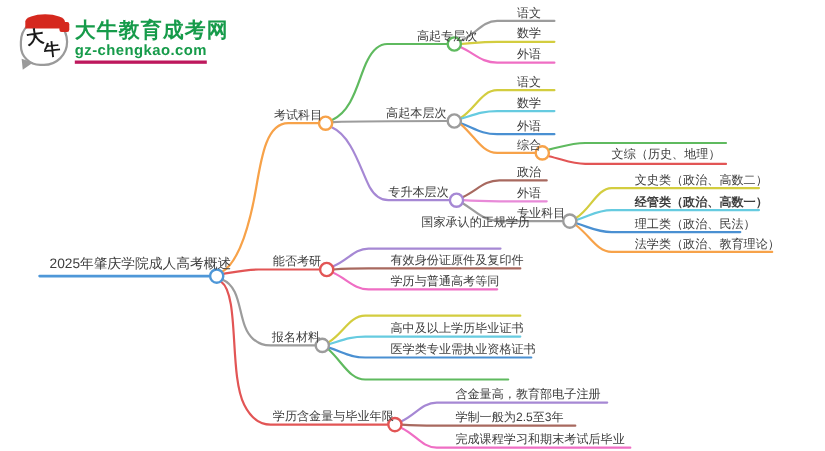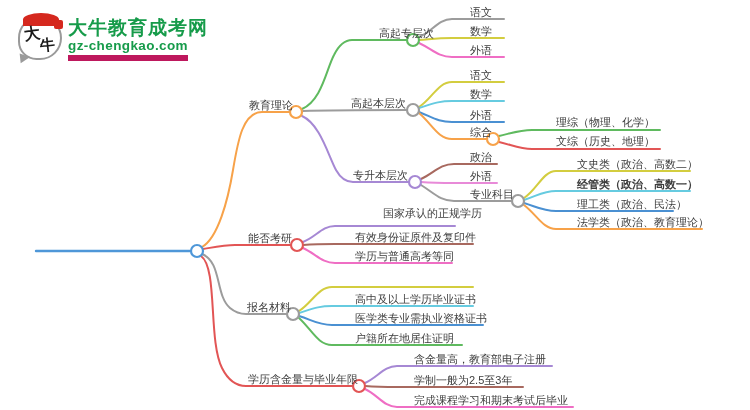--- a/index.html
+++ b/index.html
@@ -39,21 +39,21 @@
   }
   .bchar{position:absolute;font-weight:bold;color:#1a1a1a;font-family:"DejaVu Serif","Liberation Serif",serif;}
   .bchar1{left:4px;top:6px;font-size:16px;transform:rotate(-8deg);}
   .bchar2{right:5px;bottom:3px;font-size:15px;transform:rotate(-6deg);}
   .logo-title{
     position:absolute;left:54px;top:3px;font-size:19px;font-weight:bold;color:#169b4a;
     letter-spacing:1px;
   }
   .logo-url{
     position:absolute;left:54px;top:26px;font-size:13.5px;font-weight:bold;color:#169b4a;
-    border-bottom:6px solid #be185d;padding-bottom:2px;letter-spacing:.4px;
+    border-bottom:3px solid #be185d;padding-bottom:2px;letter-spacing:.4px;
   }
 </style>
 </head>
 <body>
 
 <div id="stage">
 
   <svg width="750" height="410" viewBox="0 0 750 410">
     <g fill="none" stroke-linecap="round" stroke-width="2">
 
@@ -126,52 +126,51 @@
     <div class="logo-bubble">
       <div class="logo-hat"></div>
       <div class="logo-seal"></div>
       <span class="bchar bchar1">大</span>
       <span class="bchar bchar2">牛</span>
     </div>
     <div class="logo-title">大牛教育成考网</div>
     <div class="logo-url">gz-chengkao.com</div>
   </div>
 
+  <div class="lbl root-lbl" style="left:45px;top:233px;">2025年肇庆学院成人高考概述</div>
 
-  <div class="lbl branch-lbl" style="left:249px;top:99px;">教育理论</div>
+  <div class="lbl branch-lbl" style="left:249px;top:99px;">考试科目</div>
   <div class="lbl branch-lbl" style="left:351px;top:27px;margin-left:28px;">高起专层次</div>
   <div class="lbl child-lbl" style="left:470px;top:6px;">语文</div>
   <div class="lbl child-lbl" style="left:470px;top:25px;">数学</div>
   <div class="lbl child-lbl" style="left:470px;top:44px;">外语</div>
 
   <div class="lbl branch-lbl" style="left:351px;top:97px;">高起本层次</div>
   <div class="lbl child-lbl" style="left:470px;top:69px;">语文</div>
   <div class="lbl child-lbl" style="left:470px;top:88px;">数学</div>
   <div class="lbl child-lbl" style="left:470px;top:109px;">外语</div>
   <div class="lbl child-lbl" style="left:470px;top:126px;">综合</div>
-  <div class="lbl child-lbl" style="left:556px;top:116px;">理综（物理、化学）</div>
   <div class="lbl child-lbl" style="left:556px;top:135px;">文综（历史、地理）</div>
 
   <div class="lbl branch-lbl" style="left:353px;top:169px;">专升本层次</div>
   <div class="lbl child-lbl" style="left:470px;top:151px;">政治</div>
   <div class="lbl child-lbl" style="left:470px;top:170px;">外语</div>
   <div class="lbl child-lbl" style="left:470px;top:188px;">专业科目</div>
   <div class="lbl child-lbl" style="left:577px;top:158px;text-align:right;">文史类（政治、高数二）</div>
   <div class="lbl child-lbl" style="left:577px;top:178px;font-weight:bold;">经管类（政治、高数一）</div>
   <div class="lbl child-lbl" style="left:577px;top:198px;">理工类（政治、民法）</div>
   <div class="lbl child-lbl" style="left:577px;top:216px;">法学类（政治、教育理论）</div>
 
   <div class="lbl branch-lbl" style="left:248px;top:232px;">能否考研</div>
-  <div class="lbl child-lbl" style="left:355px;top:207px;padding-left:28px;">国家承认的正规学历</div>
+  <div class="lbl child-lbl" style="left:355px;top:196px;padding-left:28px;">国家承认的正规学历</div>
   <div class="lbl child-lbl" style="left:355px;top:231px;">有效身份证原件及复印件</div>
   <div class="lbl child-lbl" style="left:355px;top:250px;">学历与普通高考等同</div>
 
   <div class="lbl branch-lbl" style="left:247px;top:301px;">报名材料</div>
   <div class="lbl child-lbl" style="left:355px;top:293px;">高中及以上学历毕业证书</div>
   <div class="lbl child-lbl" style="left:355px;top:312px;">医学类专业需执业资格证书</div>
-  <div class="lbl child-lbl" style="left:355px;top:332px;">户籍所在地居住证明</div>
 
   <div class="lbl branch-lbl" style="left:248px;top:373px;">学历含金量与毕业年限</div>
   <div class="lbl child-lbl" style="left:414px;top:353px;">含金量高，教育部电子注册</div>
   <div class="lbl child-lbl" style="left:414px;top:374px;">学制一般为2.5至3年</div>
   <div class="lbl child-lbl" style="left:414px;top:394px;">完成课程学习和期末考试后毕业</div>
 
 </div>
 
 </body></html>

